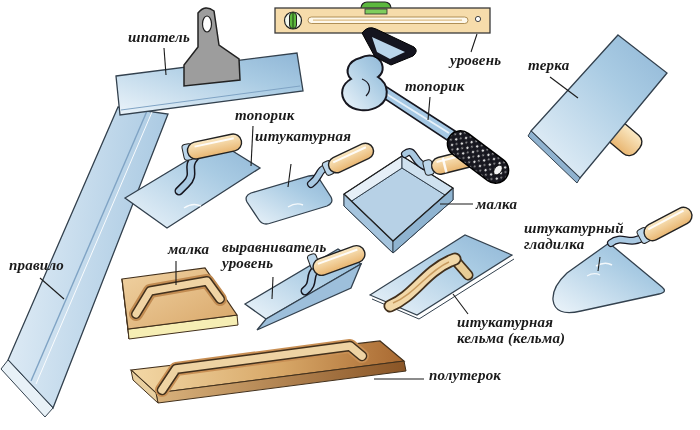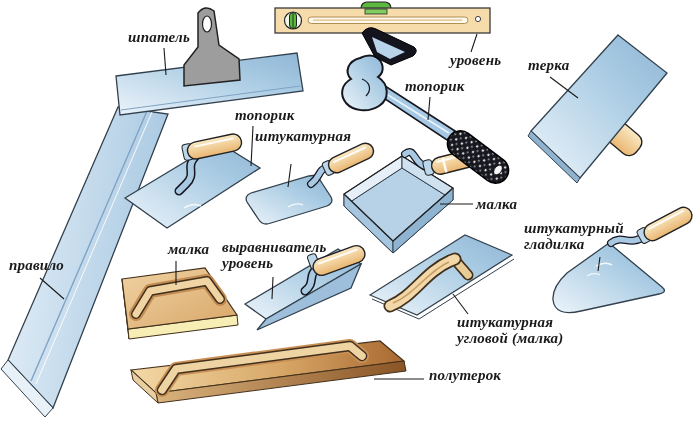--- a/index.html
+++ b/index.html
@@ -218,17 +218,17 @@
   <div class="lbl" style="left:222px;top:239px">
     <span class="ln">выравниватель</span>
     <span class="ln">уровень</span>
   </div>
   <div class="lbl" style="left:524px;top:220px">
     <span class="ln">штукатурный</span>
     <span class="ln">гладилка</span>
   </div>
   <div class="lbl" style="left:457px;top:314px">
     <span class="ln">штукатурная</span>
-    <span class="ln">угловой (малка)</span>
+    <span class="ln">кельма (кельма)</span>
   </div>
   <div class="lbl" style="left:429px;top:367px">полутерок</div>
 
 </div>
 
 </body></html>

